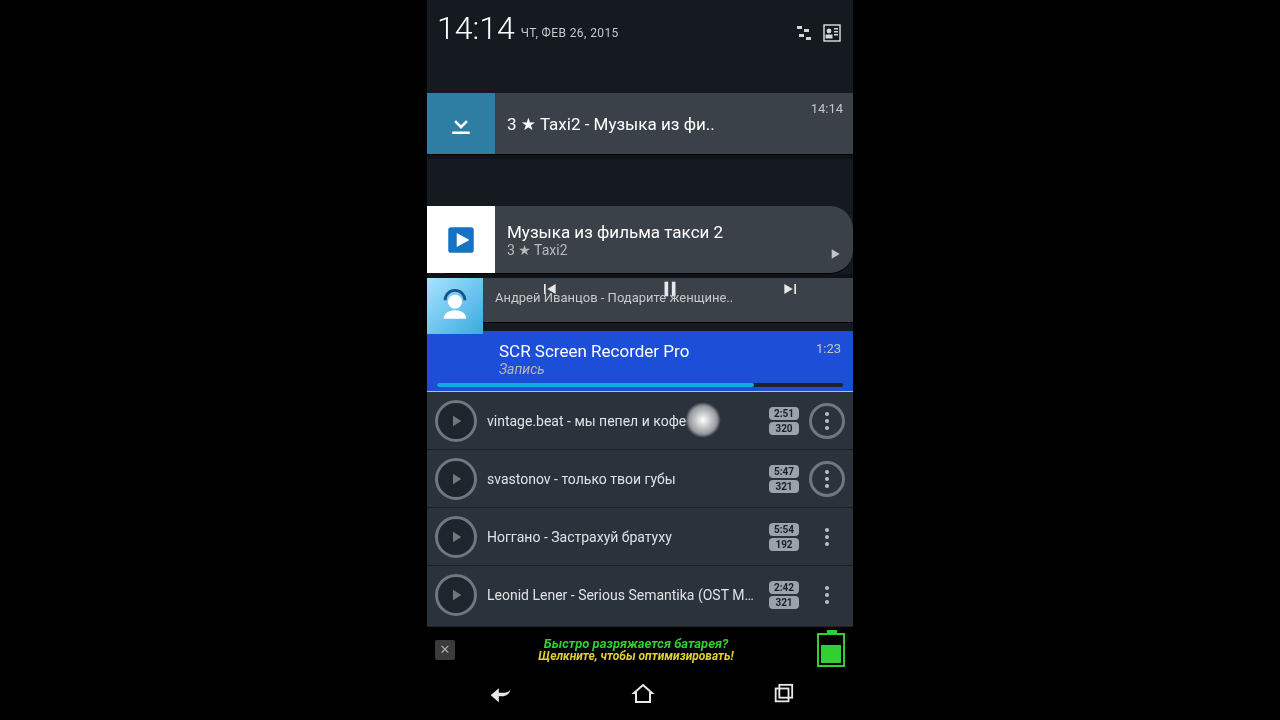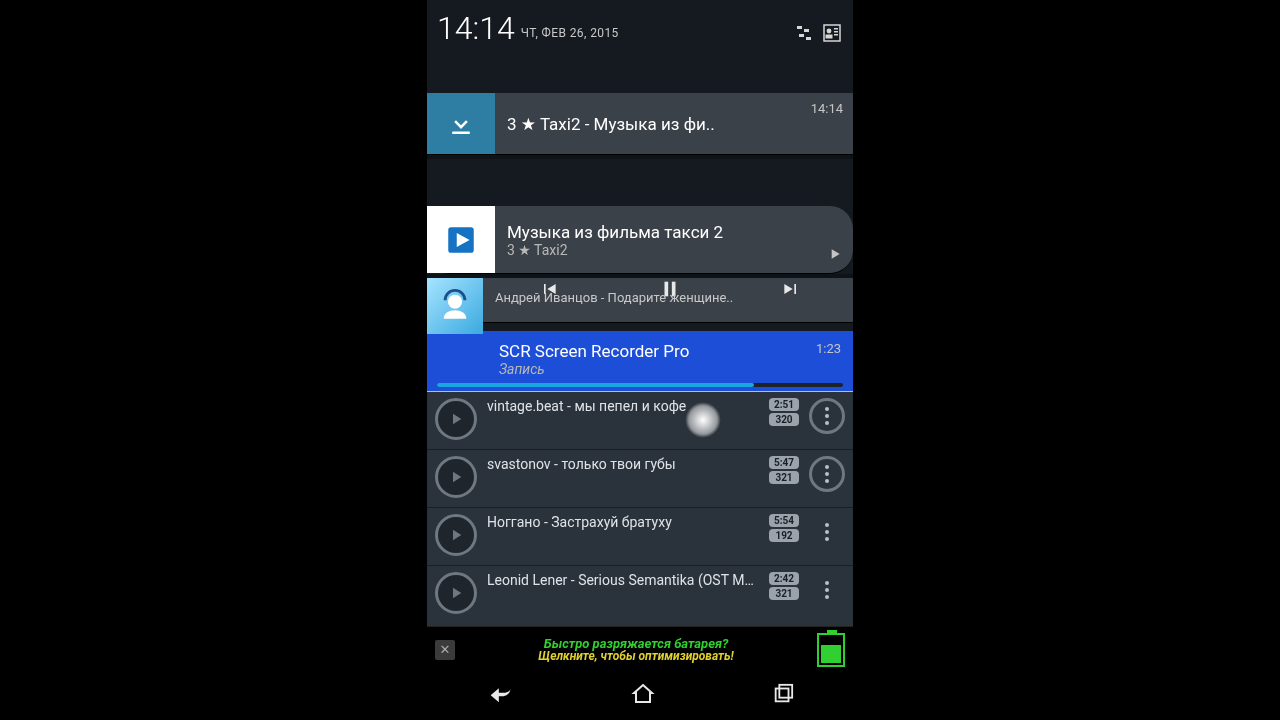--- a/index.html
+++ b/index.html
@@ -40,21 +40,21 @@
   .scr { background:#1d4ed8; border-bottom:1px solid #7dd3fc; padding-bottom:4px; }
   .scr .body{ padding:10px 12px 0 72px; position:relative; }
   .scr .title{font-size:17px;color:#fff;}
   .scr .sub{font-size:14px;color:#b8b8b8;font-style:italic;}
   .scr .time{position:absolute; right:12px; top:10px; font-size:13px; color:#c4c4c4;}
   .scr .bar { height:4px; background:#1e2328; margin:6px 10px 0 10px; position:relative; border-radius:2px;}
   .scr .bar .fill{ position:absolute; left:0; top:0; bottom:0; width:78%; background:#18a6e0; border-radius:2px;}
 
   
   .list { flex:1; overflow:hidden; background:#2a323b; }
-  .track { display:flex; gap:10px; padding:6px 8px; border-bottom:1px solid #1a1f25; height:58px;}
+  .track { display:flex; align-items:center; gap:10px; padding:6px 8px; border-bottom:1px solid #1a1f25; height:58px;}
   .track:last-child{border-bottom:none;}
   .play { width:42px; height:42px; border:3px solid #6e7880; border-radius:50%; display:flex; align-items:center; justify-content:center; flex-shrink:0; background:#1f252c;}
   .play svg{ fill:#6e7880; }
   .tinfo { flex:1; overflow:hidden; }
   .tinfo .t1 { font-size:14px; color:#dfe3e8; white-space:nowrap; overflow:hidden; text-overflow:ellipsis;}
   .badges { display:flex; flex-direction:column; gap:2px; align-items:flex-end; }
   .badge { font-size:10px; font-weight:700; color:#1a1f25; background:#9aa3ab; border-radius:4px; padding:1px 4px; min-width:30px; text-align:center;}
   .kebab { width:36px; height:36px; border:3px solid #6e7880; border-radius:50%; display:flex; align-items:center; justify-content:center; flex-shrink:0;}
   .kebab.noframe{border:none;}
   .kebab svg{ fill:#b8c0c8; }

